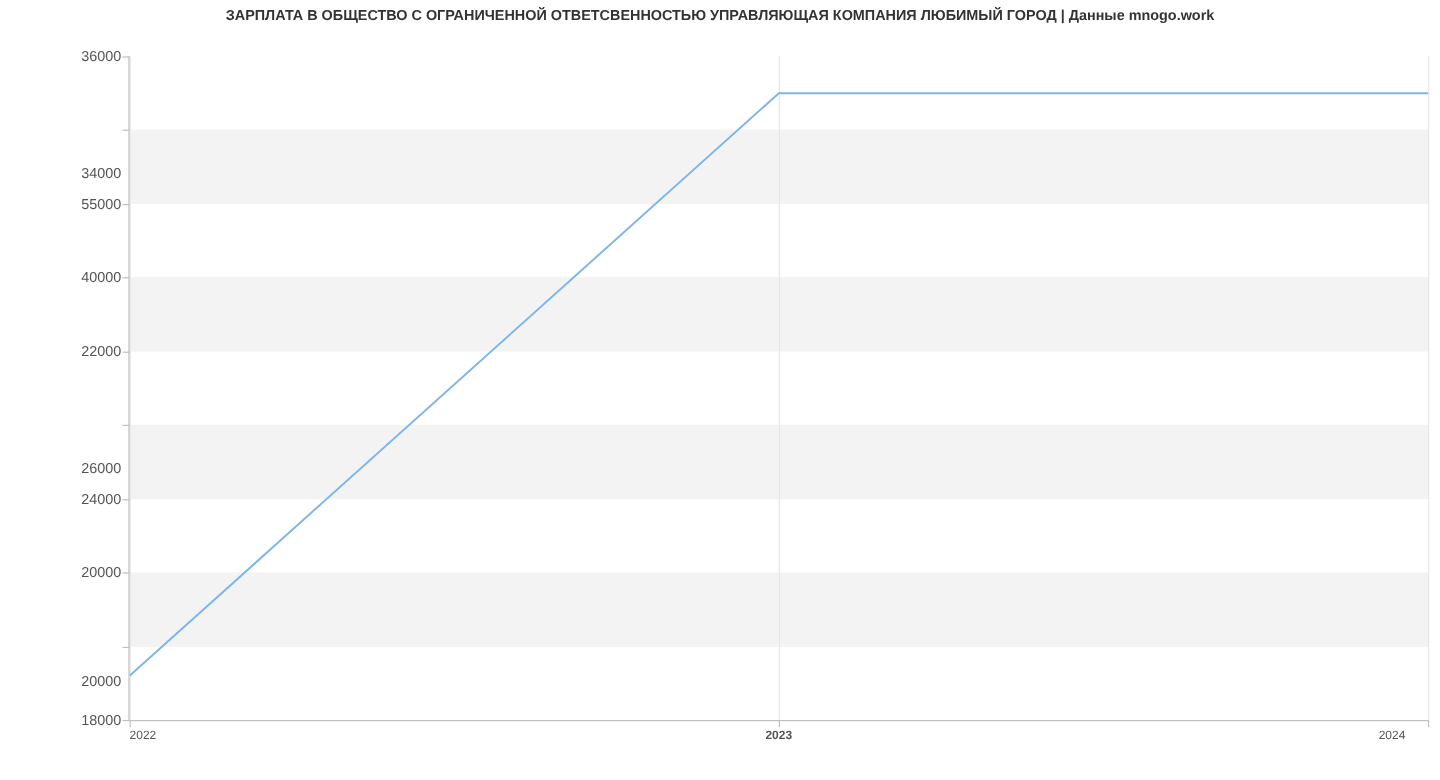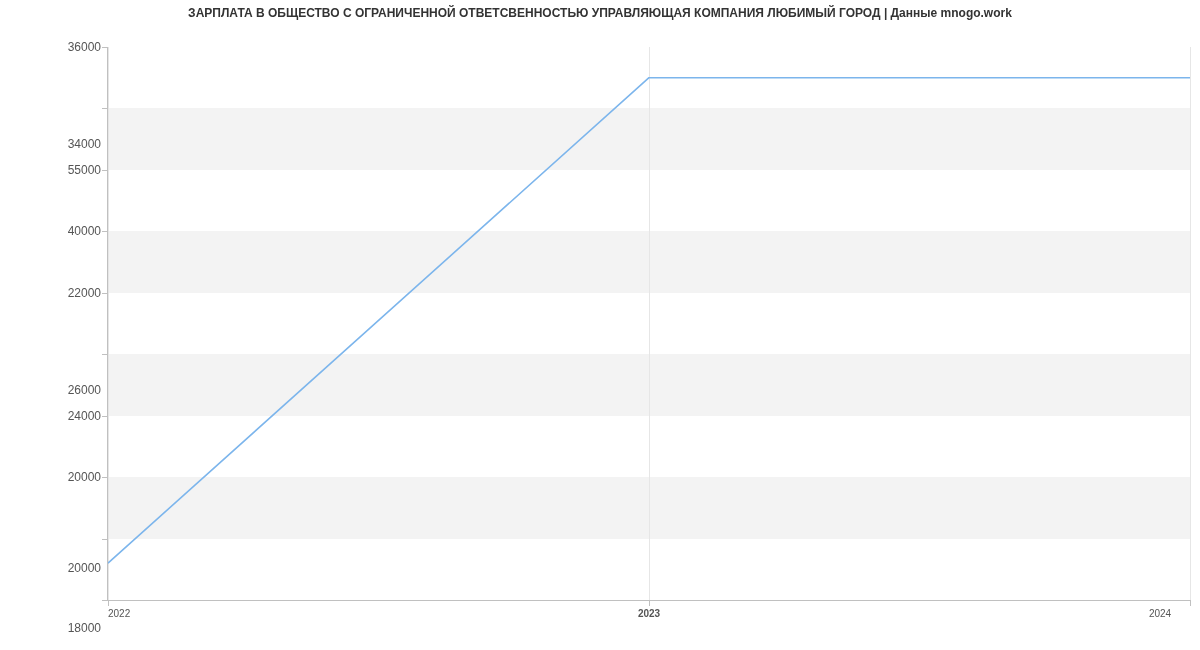--- a/index.html
+++ b/index.html
@@ -146,21 +146,21 @@
         <div class="tick-x" style="left: 541px;"></div>
         <div class="tick-x" style="left: 1082px;"></div>
       </div>
 
     <svg class="series-line" id="series-svg" preserveAspectRatio="none" viewBox="0 0 1082 553" width="1082" height="553">
         <path d="M0.00 516.13 L541.00 30.72 L1082.00 30.72" fill="none" stroke="#7cb5ec" stroke-width="1.6" stroke-linejoin="round"></path>
       </svg>
   </div>
 
   <div id="ylabels-layer">
-      <div class="ylabel" style="top: 628px;">18000</div>
+      <div class="ylabel" style="top: 600px;">18000</div>
       <div class="ylabel" style="top: 568px;">20000</div>
       <div class="ylabel" style="top: 477.111px;">20000</div>
       <div class="ylabel" style="top: 415.667px;">24000</div>
       <div class="ylabel" style="top: 354.222px; margin-top: 36px;">26000</div>
       <div class="ylabel" style="top: 292.778px;">22000</div>
       <div class="ylabel" style="top: 231.333px;">40000</div>
       <div class="ylabel" style="top: 169.889px;">55000</div>
       <div class="ylabel" style="top: 113px; margin-top: 31px;">34000</div>
       <div class="ylabel" style="top: 47px;">36000</div>
     </div>

